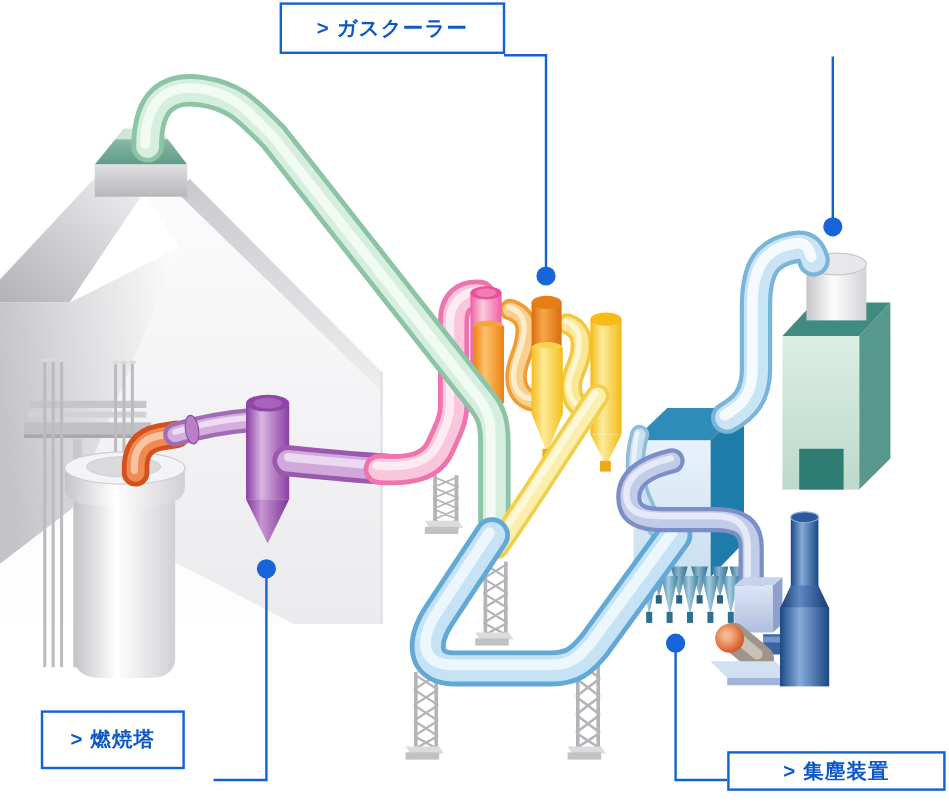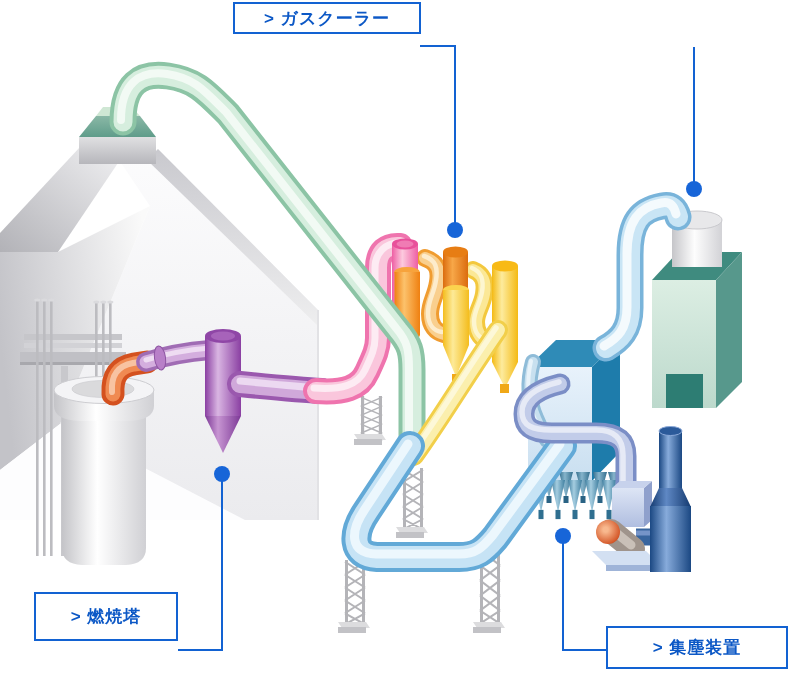--- a/index.html
+++ b/index.html
@@ -3,24 +3,24 @@
 <meta charset="utf-8">
 <style>
   html,body{margin:0;padding:0;background:#ffffff;}
   #stage{position:relative;width:791px;height:677px;background:#ffffff;overflow:hidden;
          font-family:"Liberation Sans",sans-serif;}
   #art{position:absolute;left:0;top:0;}
   .callout{position:absolute;background:#ffffff;border:2px solid #1262d2;
            display:flex;align-items:center;justify-content:center;
            color:#0c58c6;font-weight:bold;font-size:17px;letter-spacing:1px;
            box-sizing:border-box;cursor:pointer;}
-  .cb-gas {left:233px;top:2px;  width:188px;height:32px;}
+  .cb-gas {left:233px;top:2px;  width:188px;height:43px;}
   .cb-gran{left:603px;top:2px;  width:186px;height:45px;}
-  .cb-comb{left:34px; top:592px;width:144px;height:49px;}
-  .cb-dust{left:606px;top:626px;width:182px;height:43px;}
+  .cb-comb{left:34px; top:592px;width:120px;height:49px;}
+  .cb-dust{left:606px;top:626px;width:182px;height:33px;}
 </style>
 </head>
 <body>
 
 <div id="stage">
 
 <svg id="art" width="791" height="677" viewBox="0 0 791 677">
   <defs>
     <linearGradient id="gRoofL" x1="0" y1="1" x2="1" y2="0">
       <stop offset="0" stop-color="#b2b2b7"></stop>

